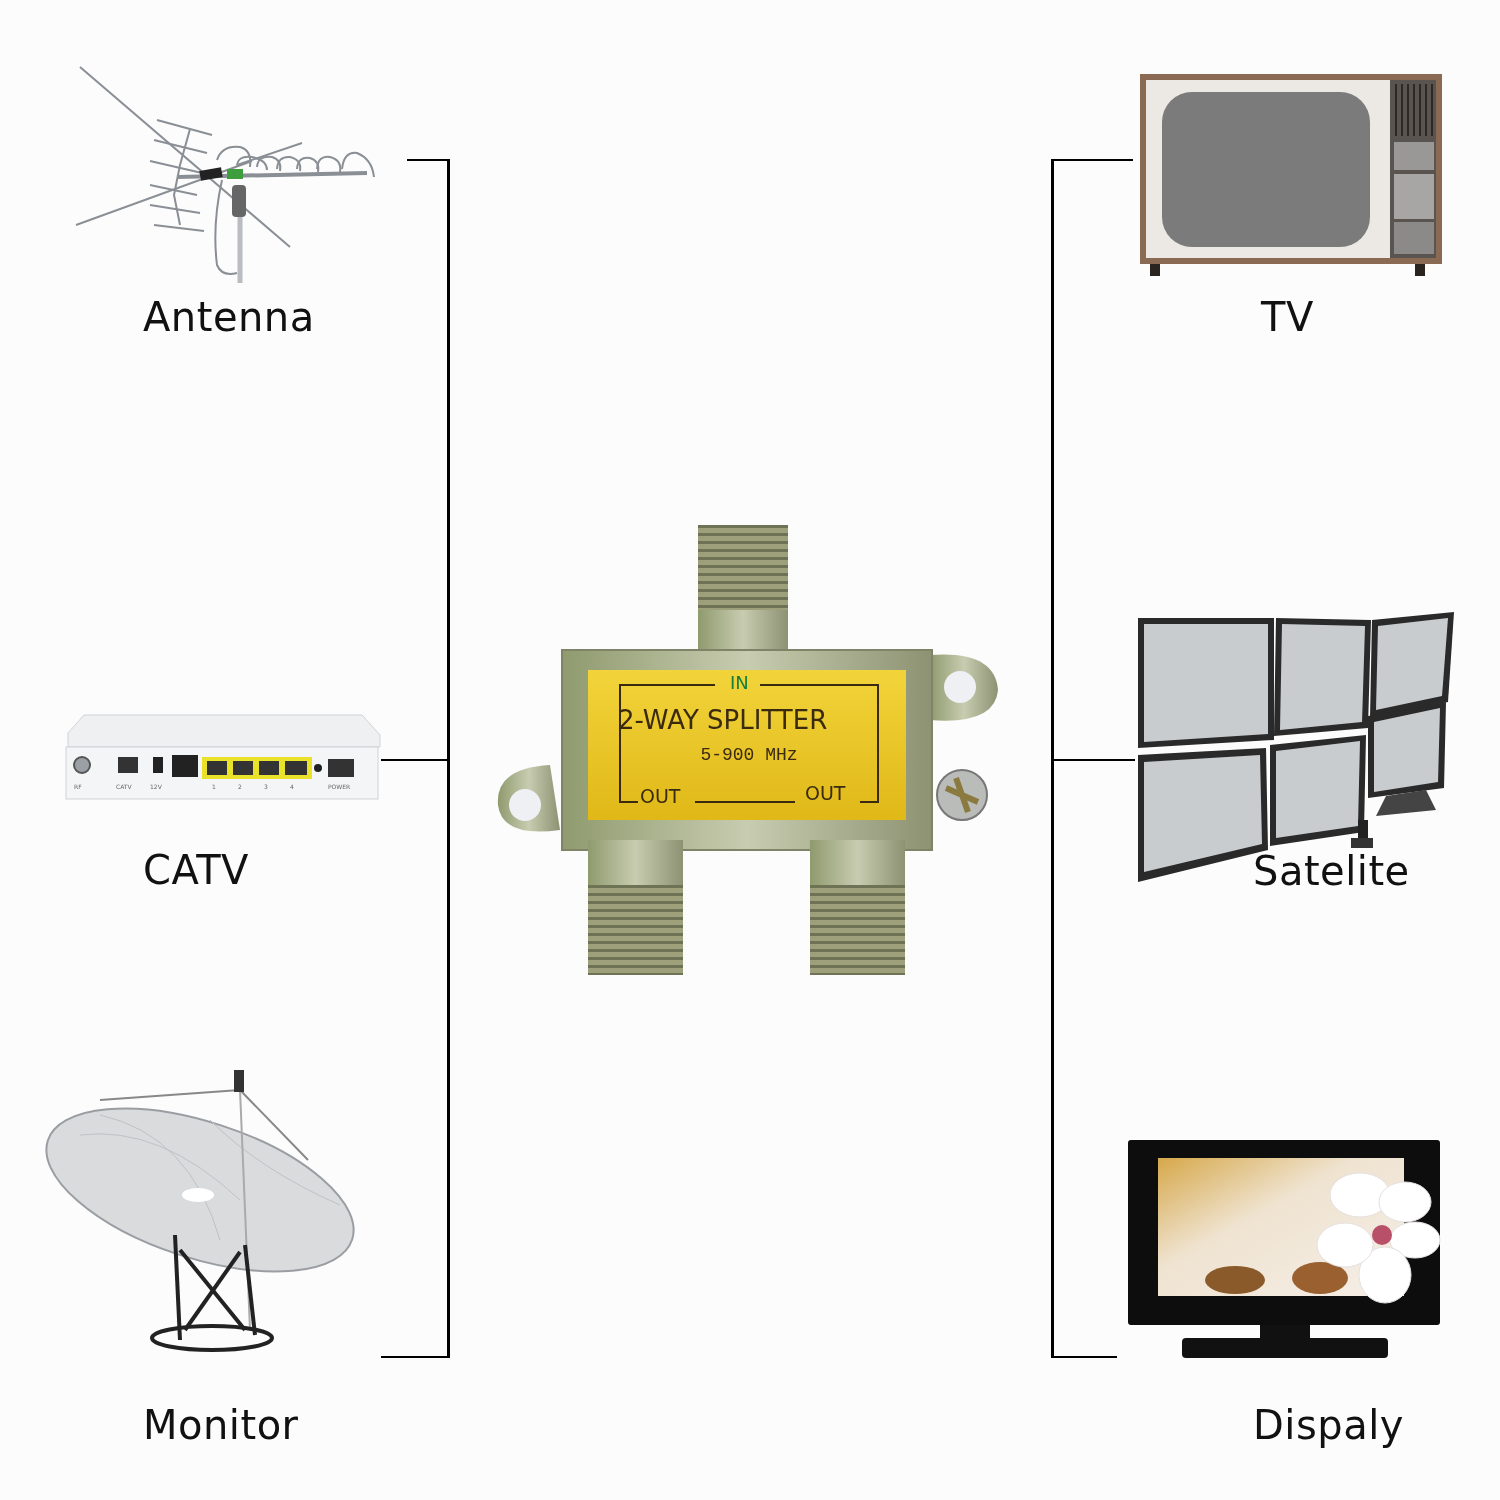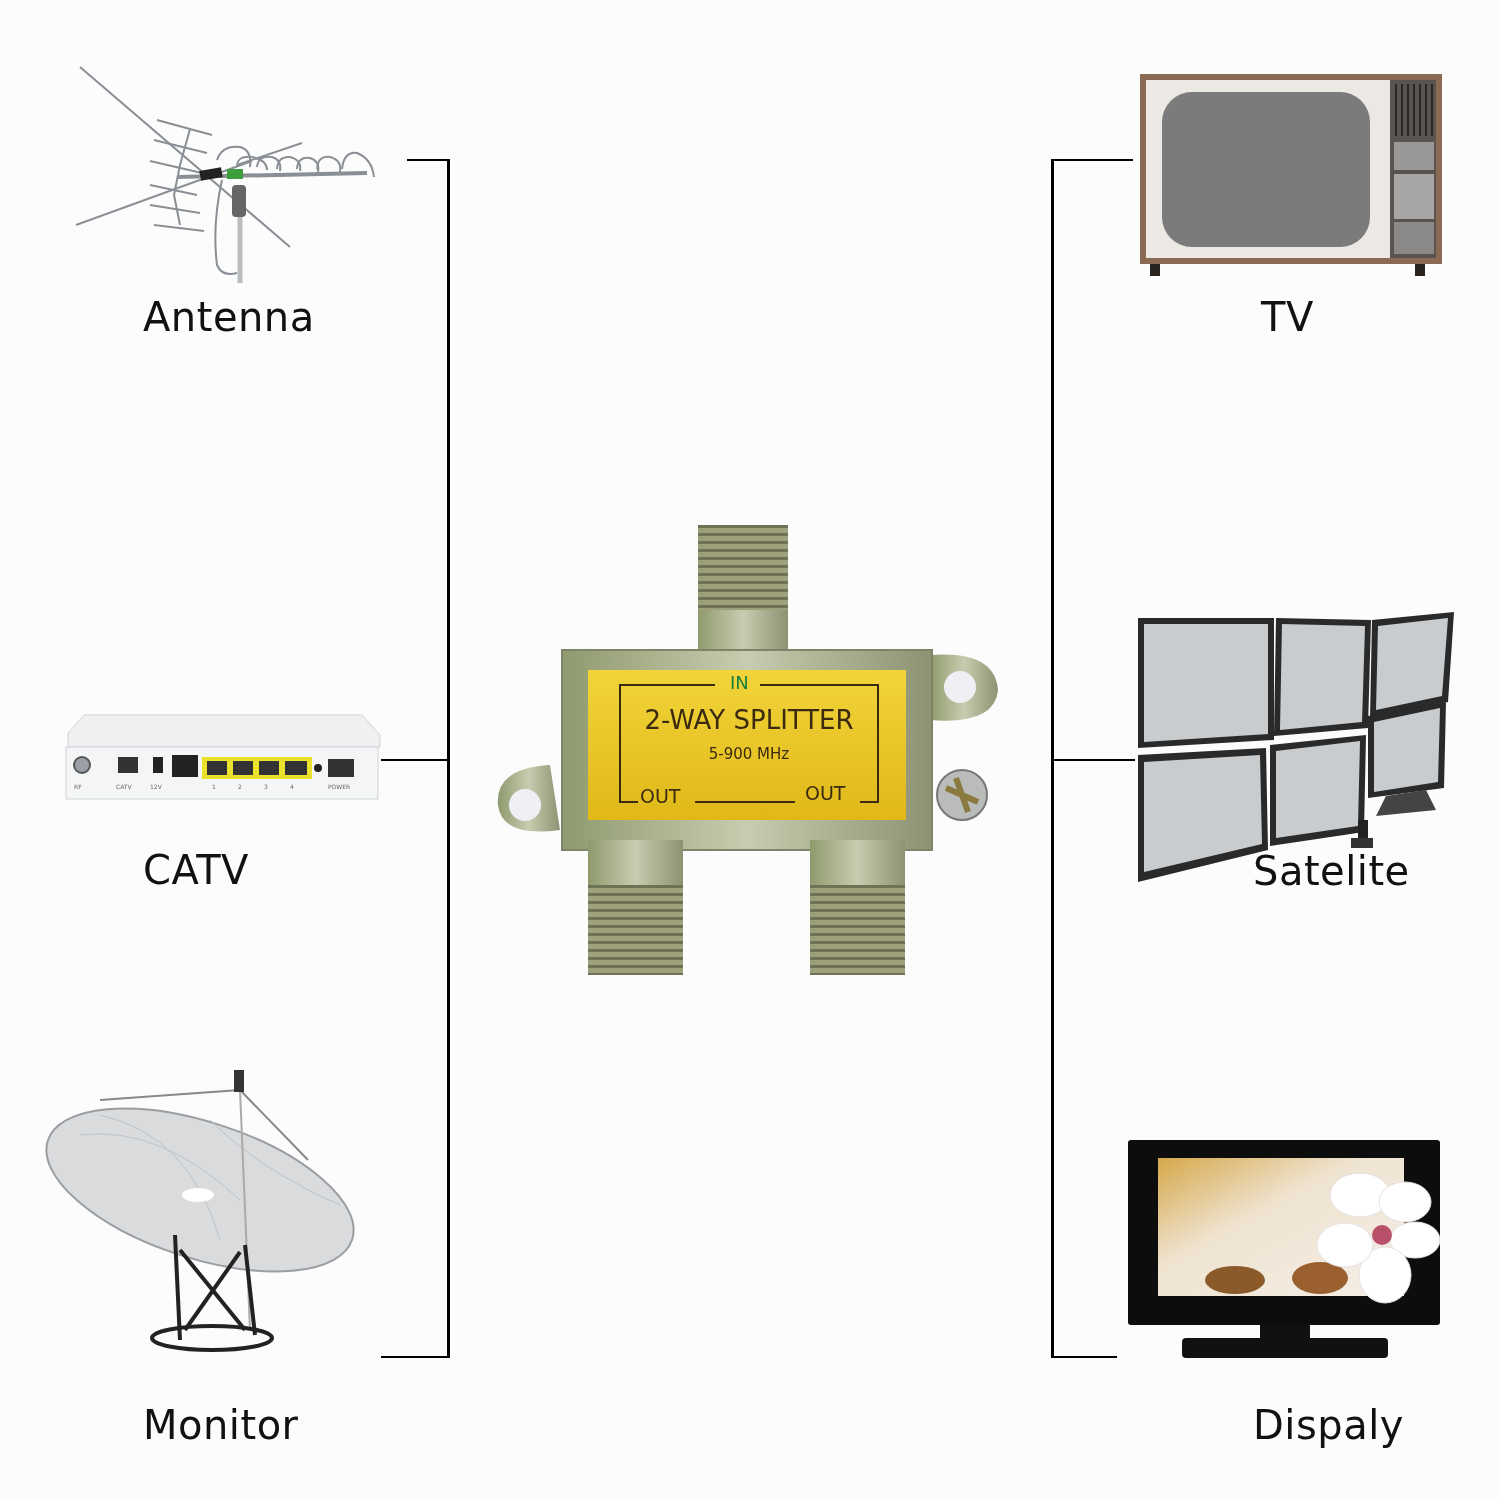--- a/index.html
+++ b/index.html
@@ -148,22 +148,22 @@
     <rect x="320" y="320" width="95" height="50" fill="url(#metal)"></rect>
     <rect x="320" y="365" width="95" height="90" fill="url(#thread)"></rect>
 
     <g stroke="#3a2a10" stroke-width="2" fill="none">
       <polyline points="225,165 130,165 130,282 148,282"></polyline>
       <polyline points="270,165 388,165 388,282 370,282"></polyline>
       <line x1="205" y1="282" x2="305" y2="282"></line>
     </g>
   </svg>
   <div class="abs" style="left:240px; top:152px; font-size:18px; color:#15803d;">IN</div>
-  <div class="abs" style="left:128px; top:185px; width:262px; text-align:center; font-size:26px; color:#3a2a10; white-space:nowrap;">2-WAY SPLITTER</div>
-  <div class="abs" style="left:128px; top:225px; width:262px; text-align:center; font-size:15px; color:#3a2a10;">5-900 MHz</div>
+  <div class="abs" style="left:128px; top:185px; width:262px; text-align:left; font-size:26px; color:#3a2a10; white-space:nowrap;">2-WAY SPLITTER</div>
+  <div class="abs" style="left:128px; top:225px; width:262px; text-align:center; font-size:18px; color:#3a2a10;font-family:Liberation Mono, monospace;">5-900 MHz</div>
   <div class="abs" style="left:150px; top:265px; font-size:19px; color:#3a2a10;">OUT</div>
   <div class="abs" style="left:315px; top:262px; font-size:19px; color:#3a2a10;">OUT</div>
 </div>
 
 <div class="abs" style="left:1140px; top:72px; width:305px; height:208px;">
   <svg width="305" height="208" viewBox="0 0 305 208">
     <rect x="0" y="2" width="302" height="190" fill="#8a6a52"></rect>
     <rect x="6" y="8" width="244" height="178" fill="#ece8e4"></rect>
     <rect x="22" y="20" width="208" height="155" rx="30" fill="#7a7b7a"></rect>
     <rect x="250" y="8" width="46" height="178" fill="#5a5450"></rect>

